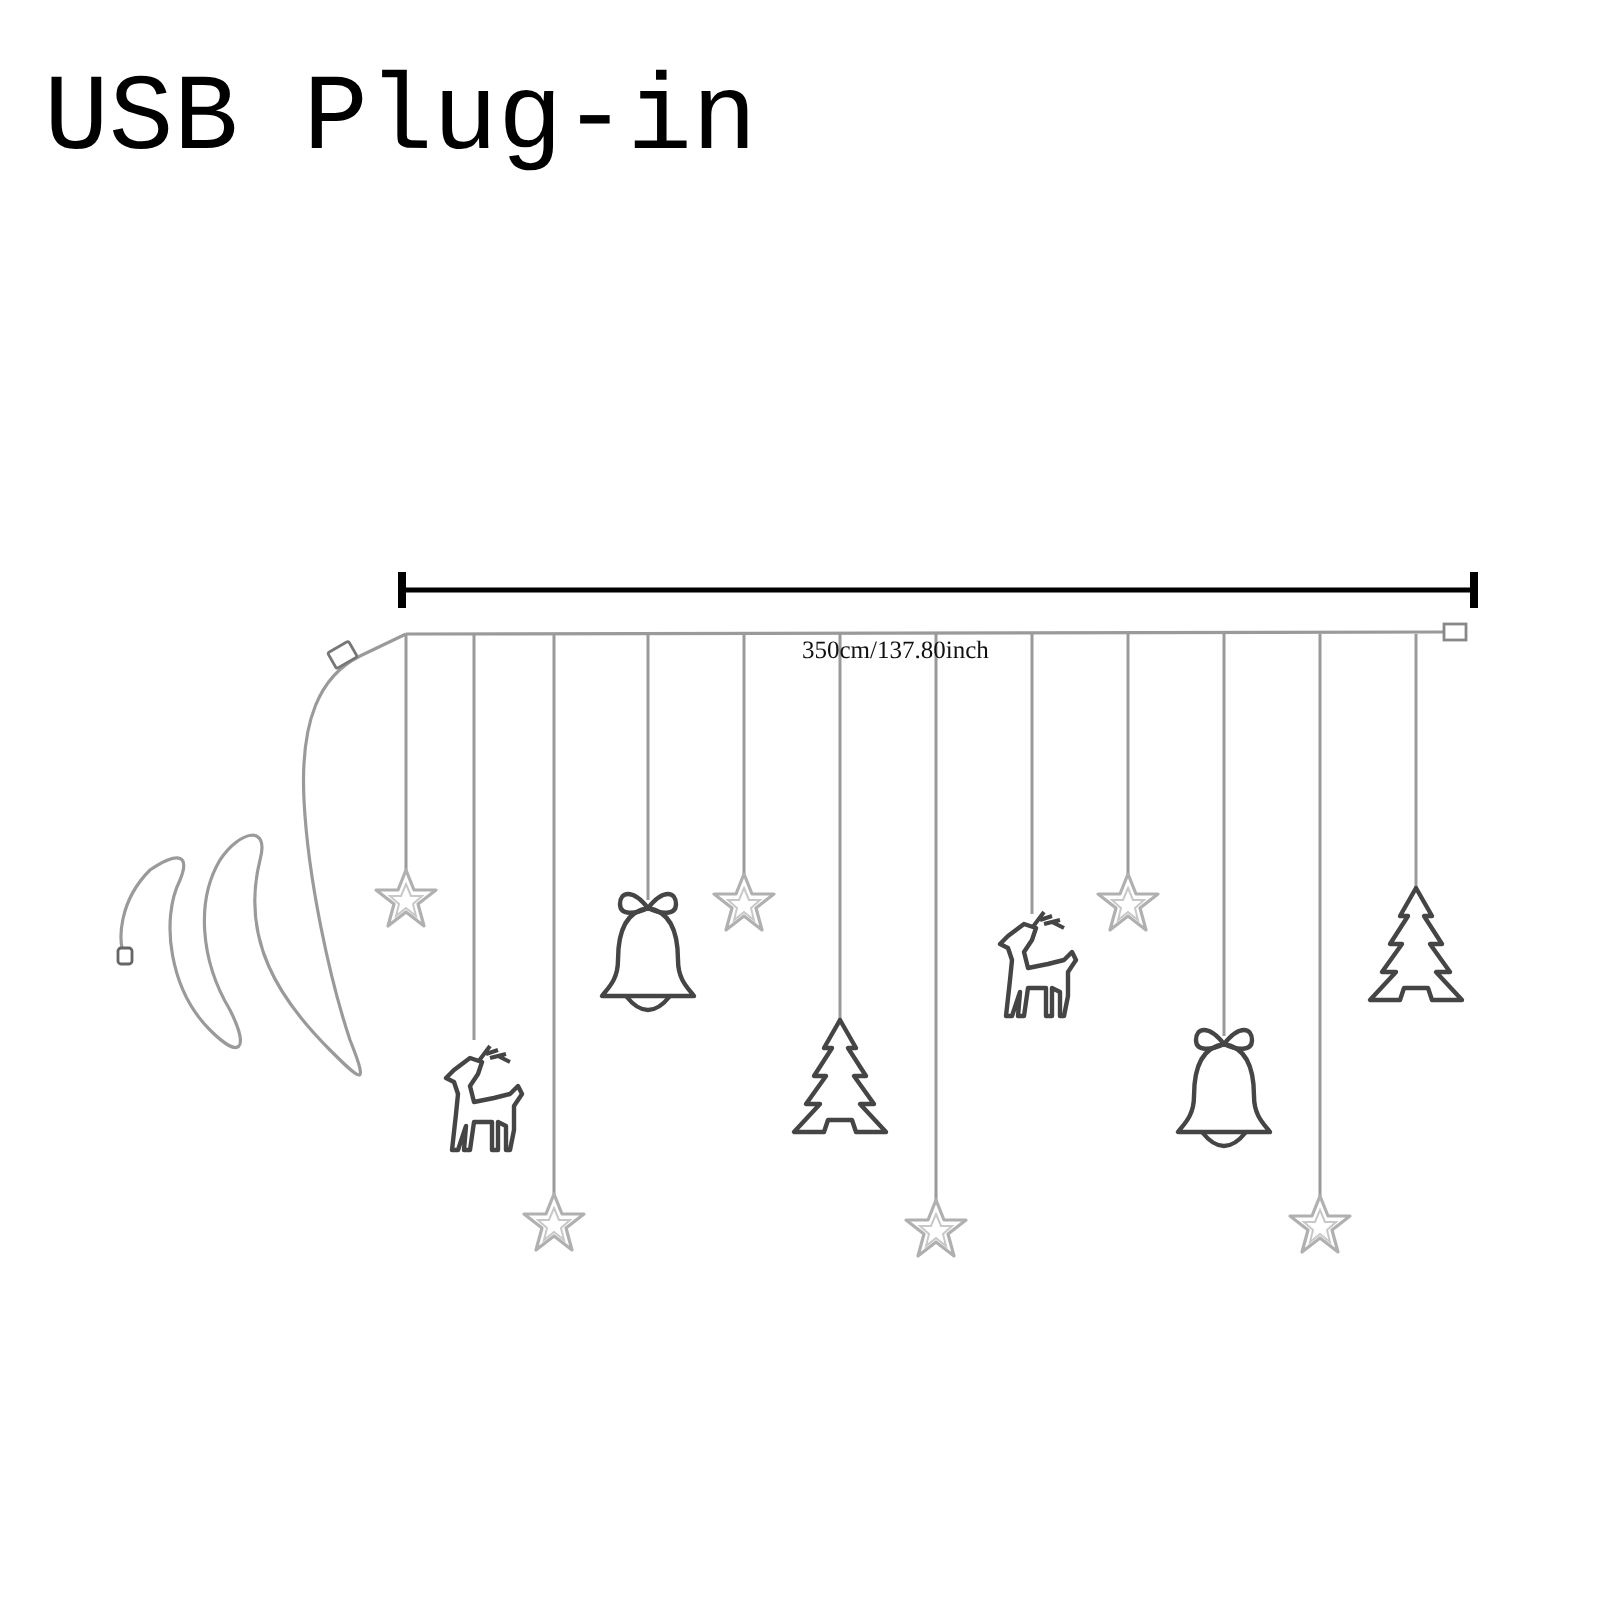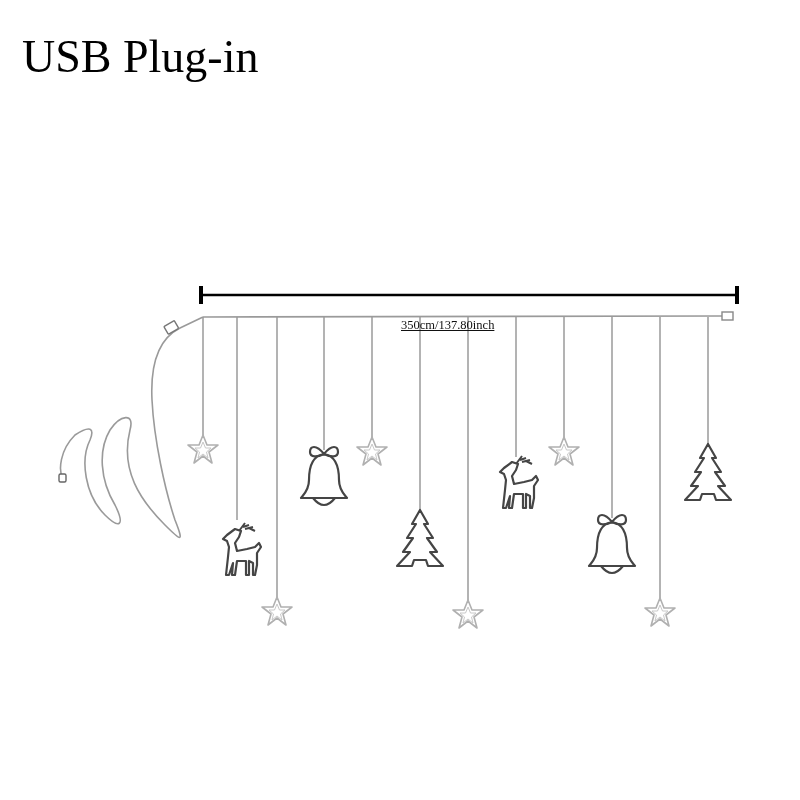--- a/index.html
+++ b/index.html
@@ -1,18 +1,18 @@
 <!DOCTYPE html>
 <html><head>
 <meta charset="utf-8">
 <style>
   html,body{margin:0;padding:0;background:#fff;}
   .canvas{position:relative;width:800px;height:800px;background:#fff;overflow:hidden;}
-  .title{position:absolute;left:22px;top:34px;font-family:Liberation Serif, serif;font-size:46px;color:#000;line-height:1;}
-  .dim-label{position:absolute;left:401px;top:319px;font-family:"Liberation Serif",serif;font-size:12.5px;color:#111;line-height:1;text-decoration:underline;}
+  .title{position:absolute;left:22px;top:34px;font-family:Liberation Mono, monospace;font-size:54px;color:#000;line-height:1;}
+  .dim-label{position:absolute;left:401px;top:319px;font-family:"Liberation Serif",serif;font-size:12.5px;color:#111;line-height:1;}
   svg{position:absolute;left:0;top:0;}
 </style>
 </head>
 <body>
 
 <div class="canvas">
   <div class="title">USB Plug-in</div>
 
   <svg width="800" height="800" viewBox="0 0 800 800">
     <defs>

